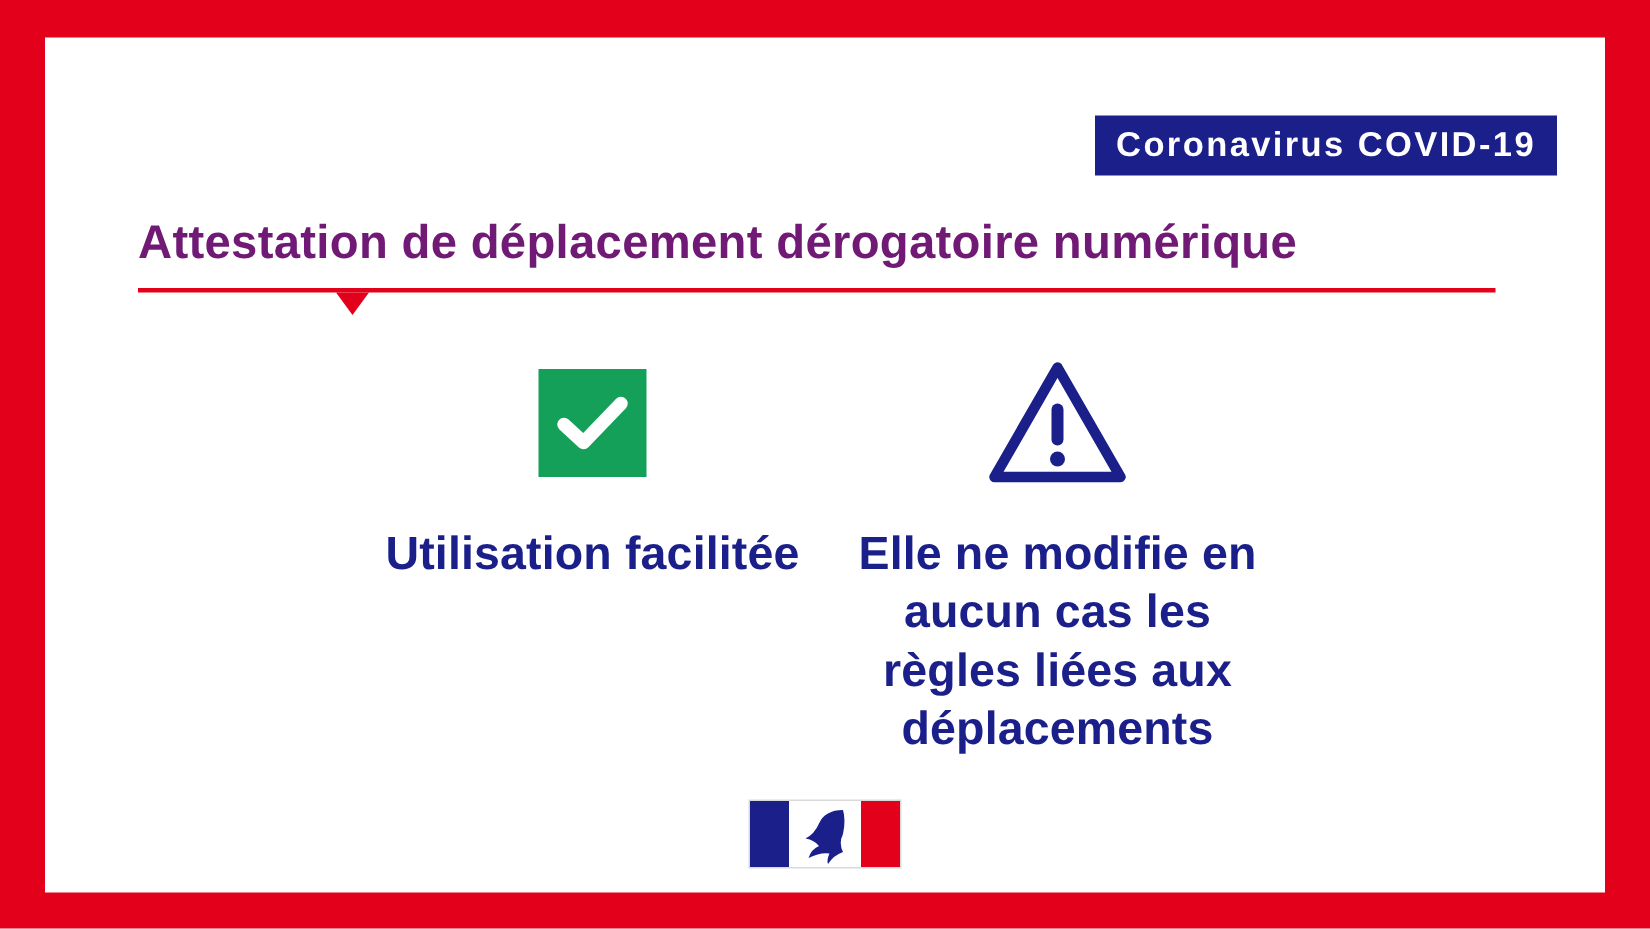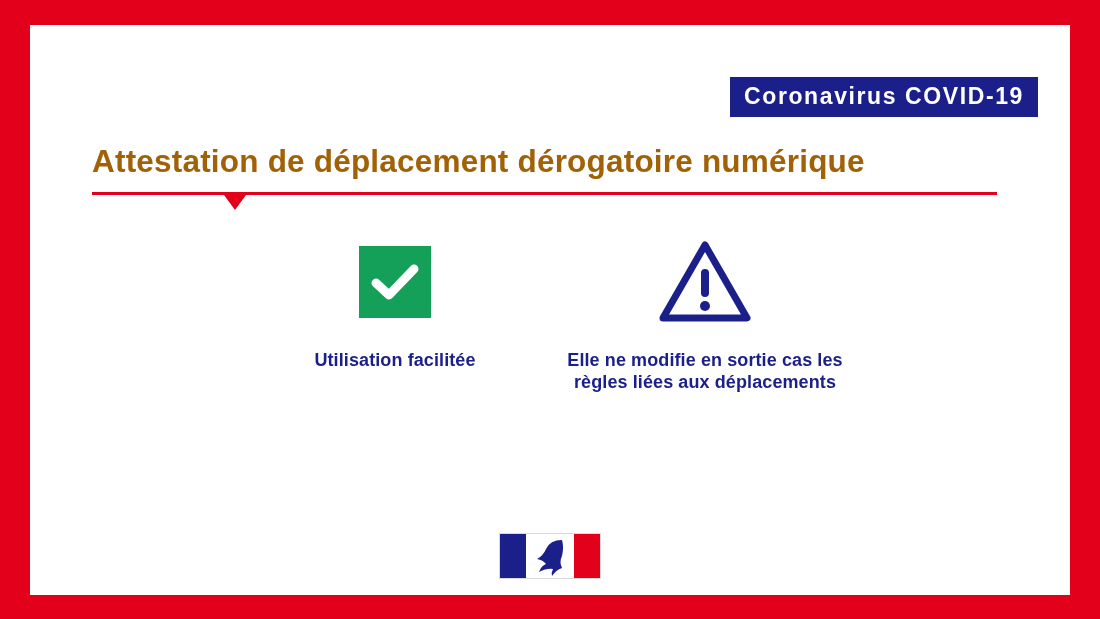--- a/index.html
+++ b/index.html
@@ -38,21 +38,21 @@
     letter-spacing: 1.6px;
     padding: 6px 14px 7px 14px;
     white-space: nowrap;
   }
   
   .title-wrap {
     padding: 26px 40px 0 62px;
     position: relative;
   }
   .title {
-    color: #a16207;
+    color: #701a75;
     font-size: 31.5px;
     font-weight: bold;
     letter-spacing: 0.2px;
     white-space: nowrap;
   }
   .title-rule {
     margin-top: 12px;
     height: 3px;
     background: #e2001a;
     width: 905px;
@@ -85,21 +85,21 @@
   }
   .icon-box {
     height: 106px;
     display: flex;
     align-items: center;
     justify-content: center;
   }
   .col-text {
     margin-top: 14px;
     color: #1b1f8a;
-    font-size: 18px;
+    font-size: 31px;
     font-weight: bold;
     line-height: 1.26;
     text-align: center;
     letter-spacing: 0.1px;
   }
   
   .check-square {
     width: 72px; height: 72px;
     background: #15a05a;
     display: flex; align-items: center; justify-content: center;
@@ -157,21 +157,21 @@
     </div>
 
     <div class="col">
       <div class="icon-box">
         <svg width="96" height="86" viewBox="0 0 96 86" aria-hidden="true">
           <path d="M48 6 L90 79 L6 79 Z" fill="none" stroke="#1b1f8a" stroke-width="7" stroke-linejoin="round"></path>
           <rect x="44" y="30" width="8" height="28" rx="4" fill="#1b1f8a"></rect>
           <circle cx="48" cy="67" r="5" fill="#1b1f8a"></circle>
         </svg>
       </div>
-      <div class="col-text">Elle ne modifie en sortie cas les règles liées aux déplacements</div>
+      <div class="col-text">Elle ne modifie en aucun cas les règles liées aux déplacements</div>
     </div>
 
 
   </div>
 
   <div class="footer">
     <div class="logo">
       <div class="stripe blue"></div>
       <div class="mid">
         <svg width="36" height="40" viewBox="0 0 36 40" aria-hidden="true">

